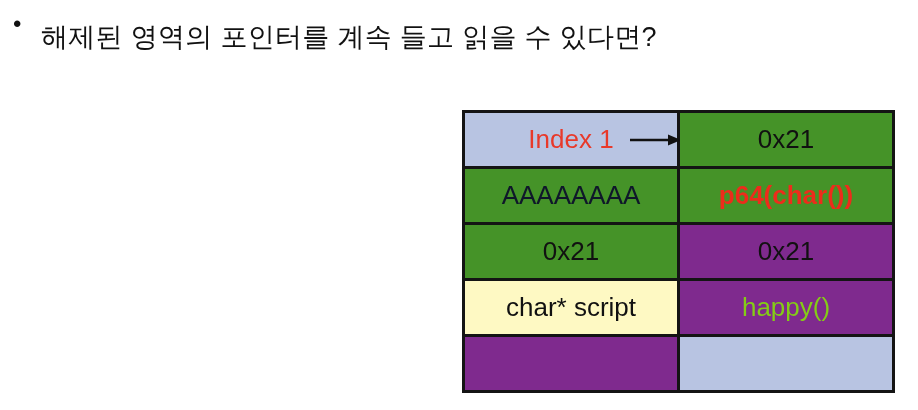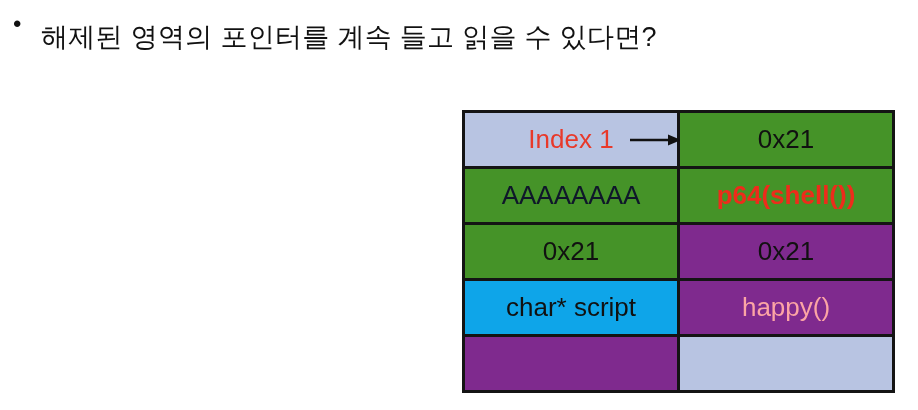--- a/index.html
+++ b/index.html
@@ -79,36 +79,36 @@
       </td>
       <td style="background-color: rgb(69, 147, 40); color: rgb(17, 17, 17);">
         <span class="cell-text">0x21</span>
       </td>
     </tr>
     <tr>
       <td style="background-color: rgb(69, 147, 40); color: #0f172a;">
         <span class="cell-text">AAAAAAAA</span>
       </td>
       <td style="background-color: rgb(69, 147, 40); color: rgb(237, 44, 27);">
-        <span class="cell-text" style="font-weight: 700;">p64(shell())</span>
+        <span class="cell-text" style="font-weight: 700;">p64(char())</span>
       </td>
     </tr>
     <tr>
       <td style="background-color: rgb(69, 147, 40); color: rgb(17, 17, 17);">
         <span class="cell-text">0x21</span>
       </td>
       <td style="background-color: rgb(127, 42, 142); color: rgb(17, 17, 17);">
         <span class="cell-text">0x21</span>
       </td>
     </tr>
     <tr>
-      <td style="background-color: #0ea5e9; color: rgb(17, 17, 17);">
+      <td style="background-color: #fef9c3; color: rgb(17, 17, 17);">
         <span class="cell-text">char* script</span>
       </td>
-      <td style="background-color: rgb(127, 42, 142); color: #fca5a5;">
+      <td style="background-color: rgb(127, 42, 142); color: #84cc16;">
         <span class="cell-text">happy()</span>
       </td>
     </tr>
     <tr>
       <td style="background-color: rgb(127, 42, 142); color: rgb(17, 17, 17);">
         <span class="cell-text"></span>
       </td>
       <td style="background-color: rgb(184, 196, 226); color: rgb(17, 17, 17);">
         <span class="cell-text"></span>
       </td>

